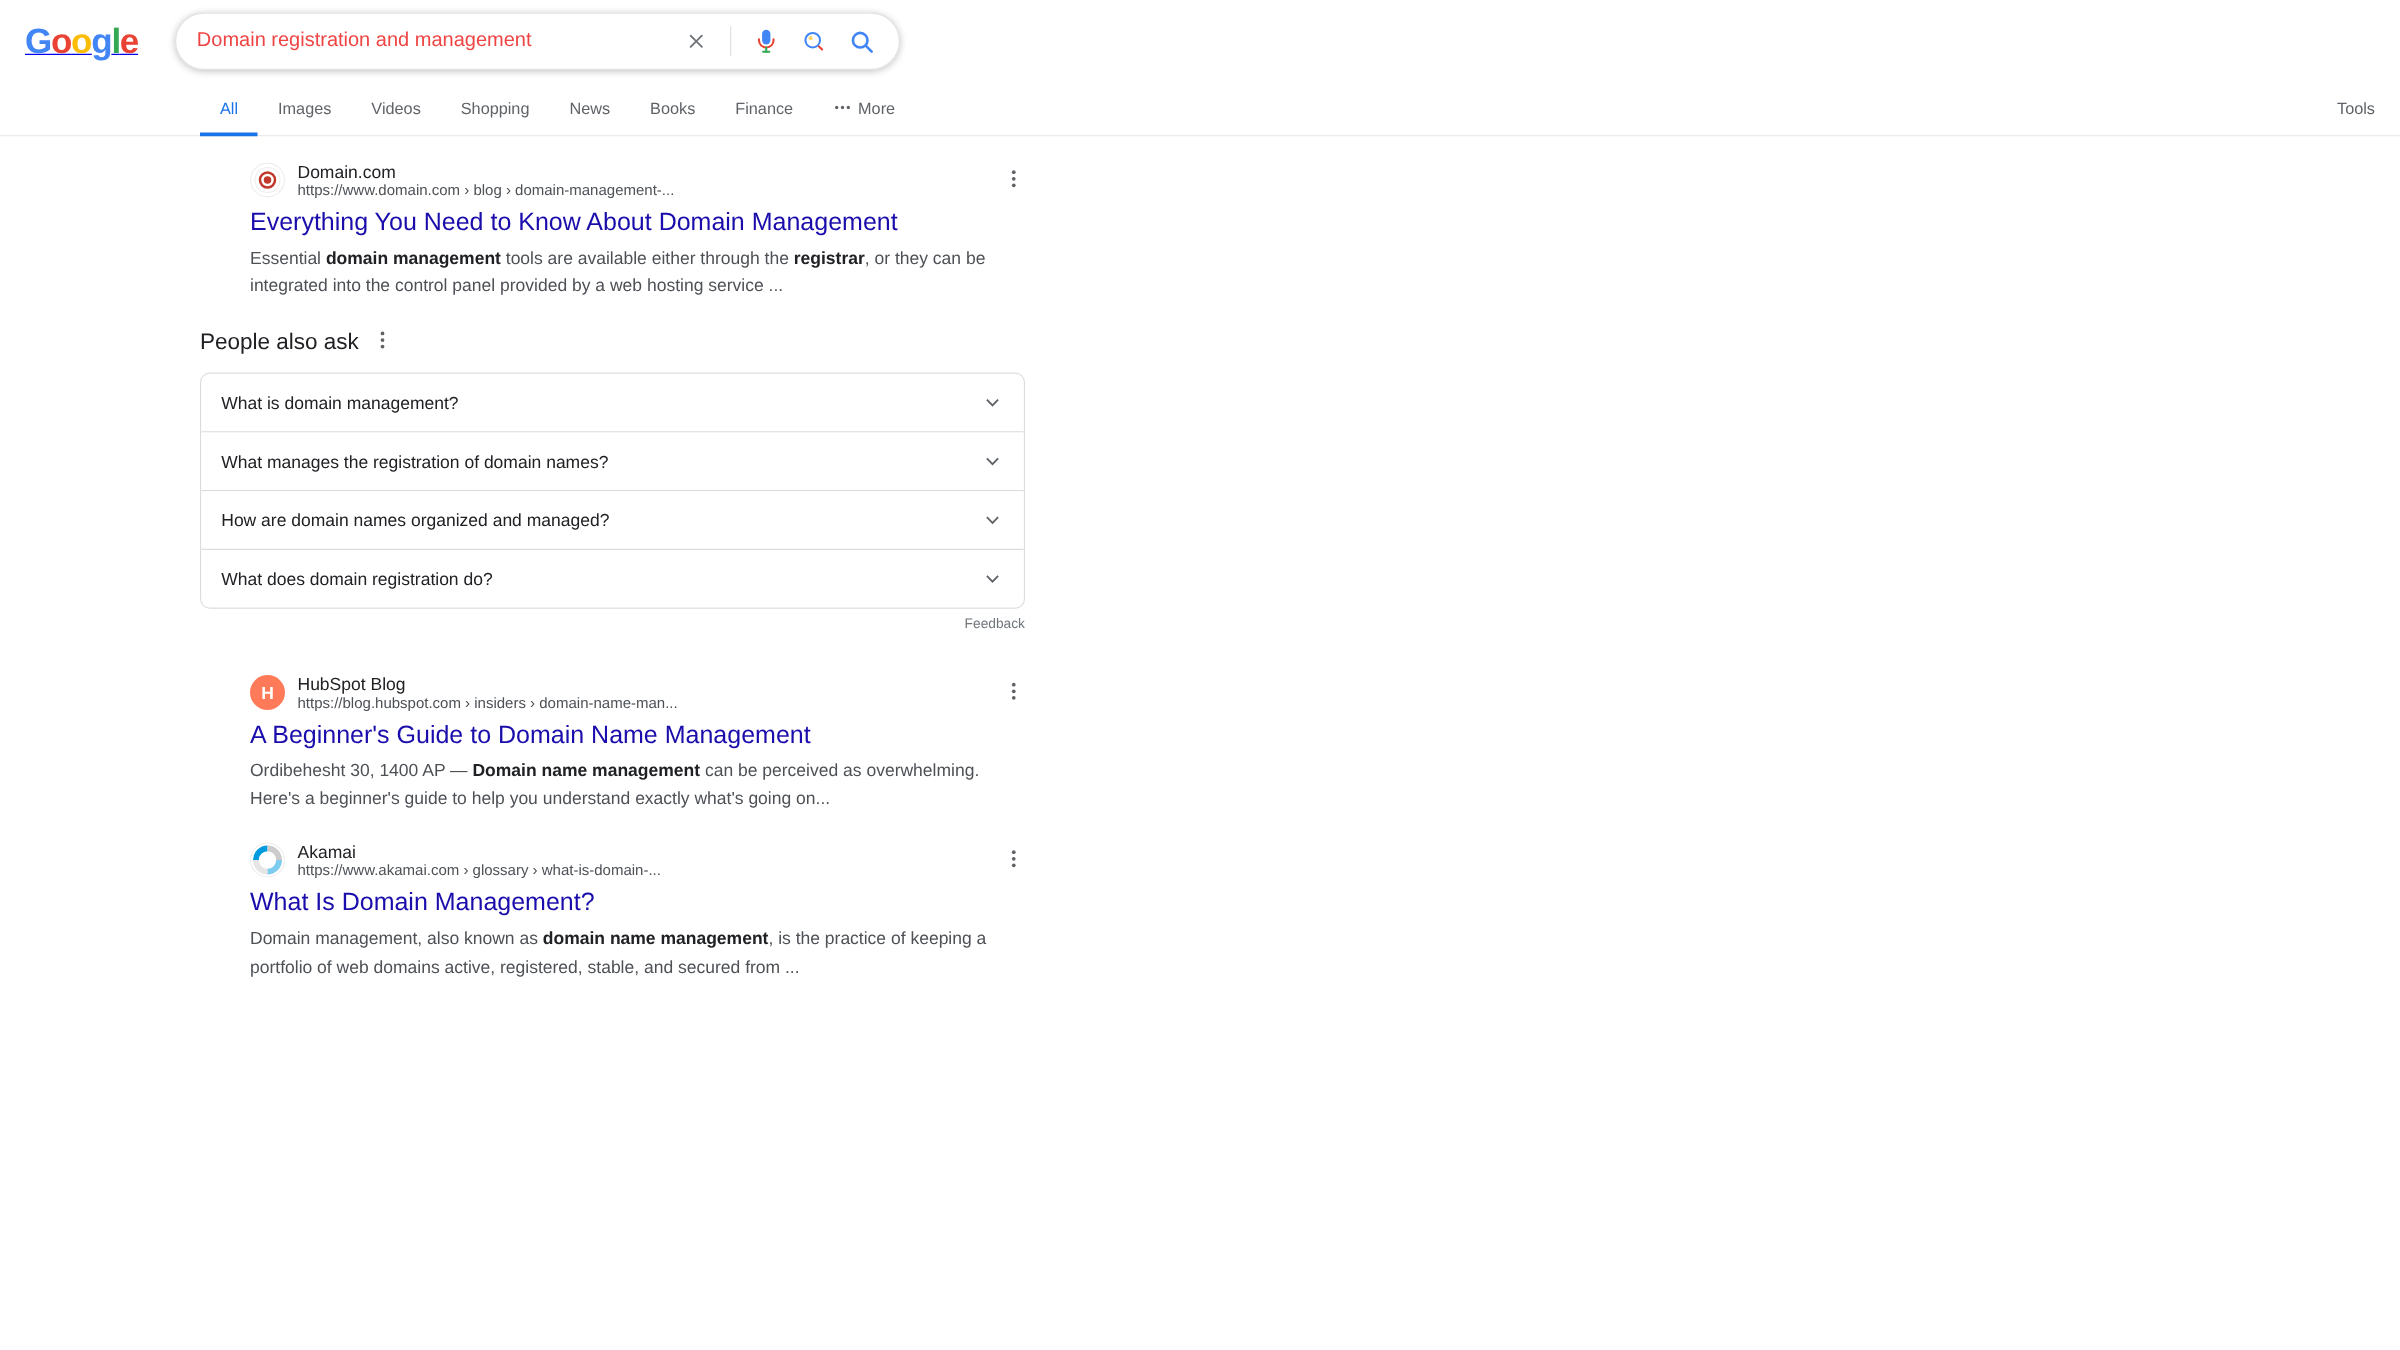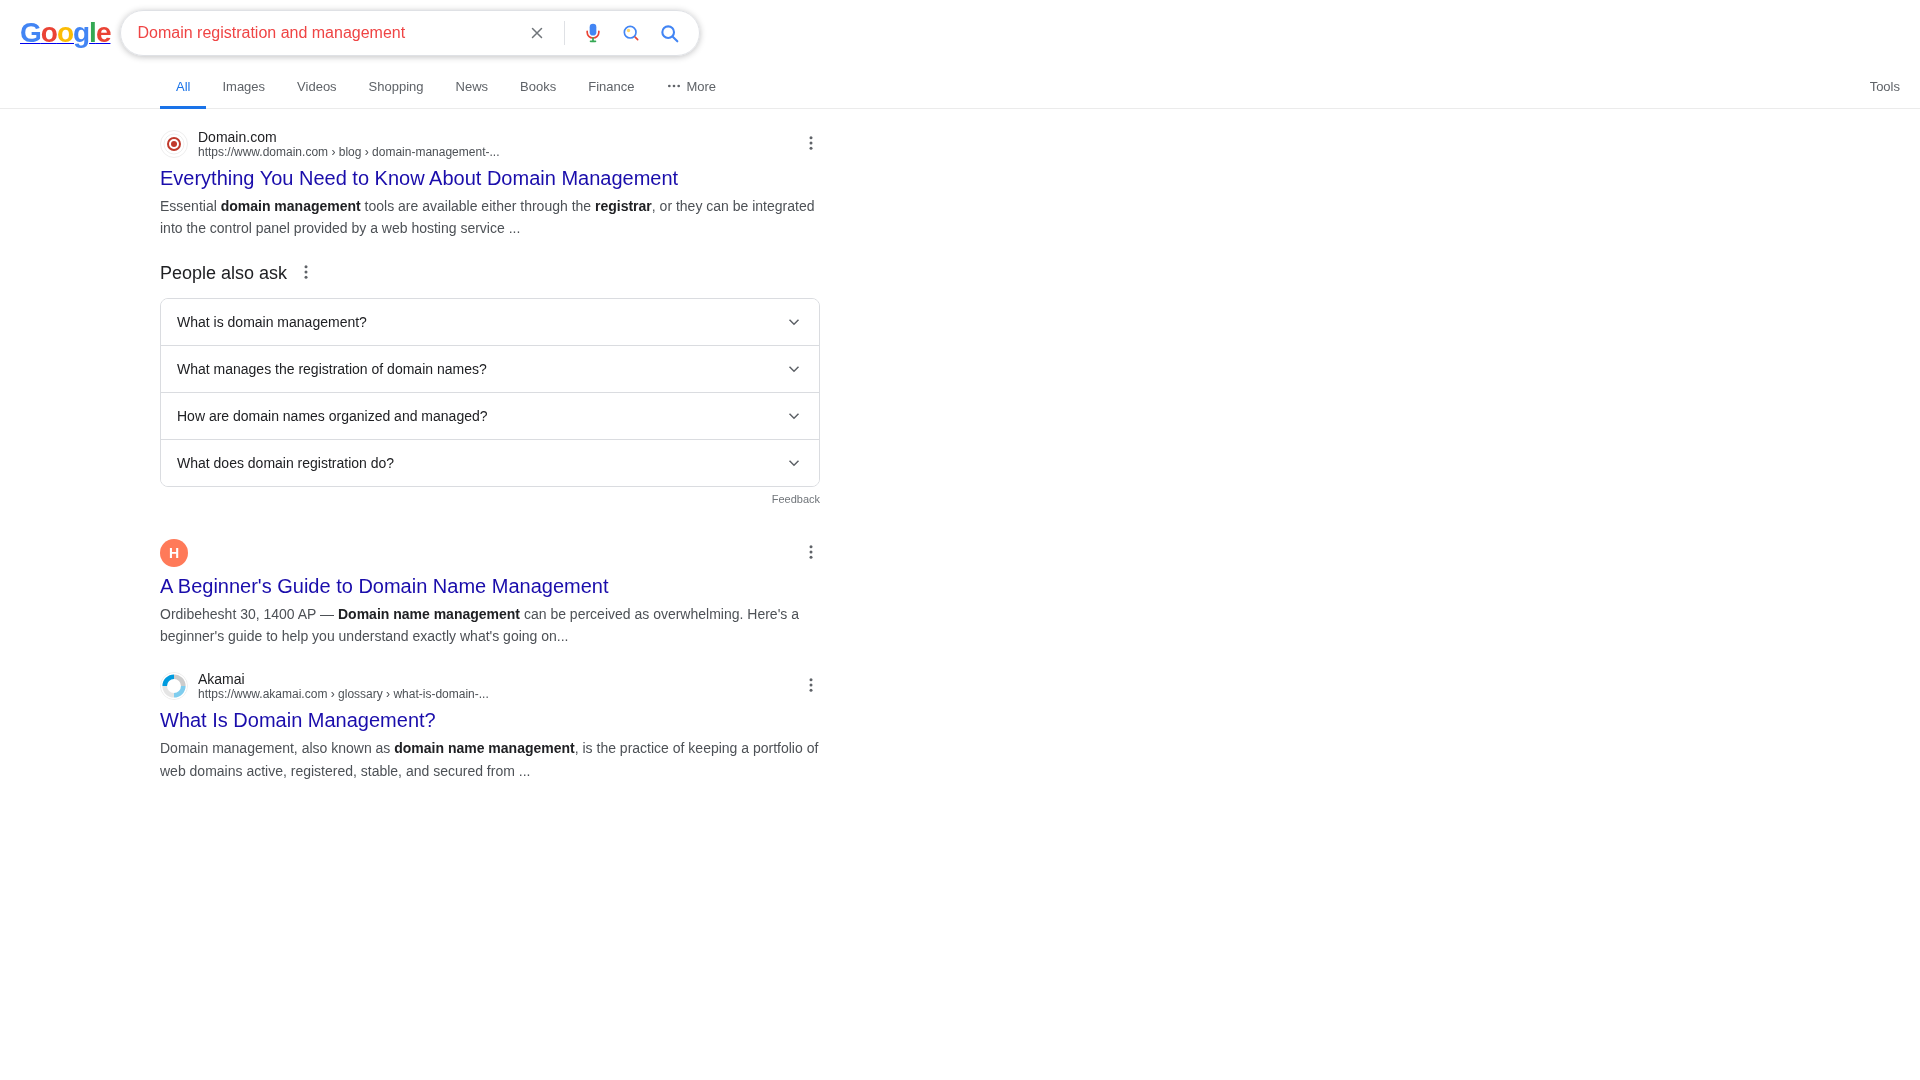--- a/index.html
+++ b/index.html
@@ -1,19 +1,19 @@
 <!DOCTYPE html>
 <html><head>
   <meta charset="utf-8">
   <style>
     * { margin: 0; padding: 0; box-sizing: border-box; }
     body { font-family: Arial, sans-serif; background: #fff; color: #202124; font-size: 14px; }
 
     
-    .header { display: flex; align-items: center; padding: 10px 20px; }
+    .header { display: flex; align-items: center; padding: 10px 20px; gap: 20px; }
     .google-logo { font-size: 28px; font-weight: bold; letter-spacing: -1px; margin-right: 10px; }
     .logo-g { color: #4285F4; }
     .logo-o1 { color: #EA4335; }
     .logo-o2 { color: #FBBC05; }
     .logo-g2 { color: #4285F4; }
     .logo-l { color: #34A853; }
     .logo-e { color: #EA4335; }
     .search-bar {
       display: flex; align-items: center;
       border: 1px solid #dfe1e5; border-radius: 24px;
@@ -35,21 +35,21 @@
       text-decoration: none; display: flex; align-items: center; gap: 4px;
       border-bottom: 3px solid transparent; margin-bottom: -1px;
     }
     .nav-tab.active { color: #1a73e8; border-bottom: 3px solid #1a73e8; }
     .tools-tab { margin-left: auto; padding-right: 20px; }
 
     
     .content { padding: 20px 0 20px 160px; max-width: 820px; }
 
     
-    .result-item { margin-bottom: 24px; }
+    .result-item { margin-bottom: 24px; margin-left: 40px; }
     .result-source { display: flex; align-items: center; gap: 10px; margin-bottom: 6px; }
     .favicon {
       width: 28px; height: 28px; border-radius: 50%; display: flex; align-items: center;
       justify-content: center; font-size: 12px; font-weight: bold; overflow: hidden;
     }
     .favicon-domain { background: #fff; border: 1px solid #eee; }
     .favicon-hubspot { background: #ff7a59; color: white; font-size: 10px; }
 
     .source-info { display: flex; flex-direction: column; }
     .source-name { font-size: 14px; color: #202124; }
@@ -205,20 +205,24 @@
     <div class="paa-feedback">
       <span>Feedback</span>
     </div>
   </div>
 
   <div class="result-item">
     <div class="result-source">
       <div class="favicon favicon-hubspot">
         <span style="font-size:14px; font-weight:bold; color:white;">H</span>
       </div>
+      <div class="source-info">
+        <span class="source-name">HubSpot Blog</span>
+        <span class="source-url">https://blog.hubspot.com › insiders › domain-name-man...</span>
+      </div>
       <button class="more-btn">
         <svg width="18" height="18" viewBox="0 0 24 24" fill="#5f6368">
           <circle cx="12" cy="5" r="2"></circle>
             <circle cx="12" cy="12" r="2"></circle>
             <circle cx="12" cy="19" r="2"></circle>
         </svg>
       </button>
     </div>
     <a class="result-title" href="#">A Beginner's Guide to Domain Name Management</a>
     <p class="result-snippet">Ordibehesht 30, 1400 AP — <b>Domain name management</b> can be perceived as overwhelming. Here's a beginner's guide to help you understand exactly what's going on...</p>

